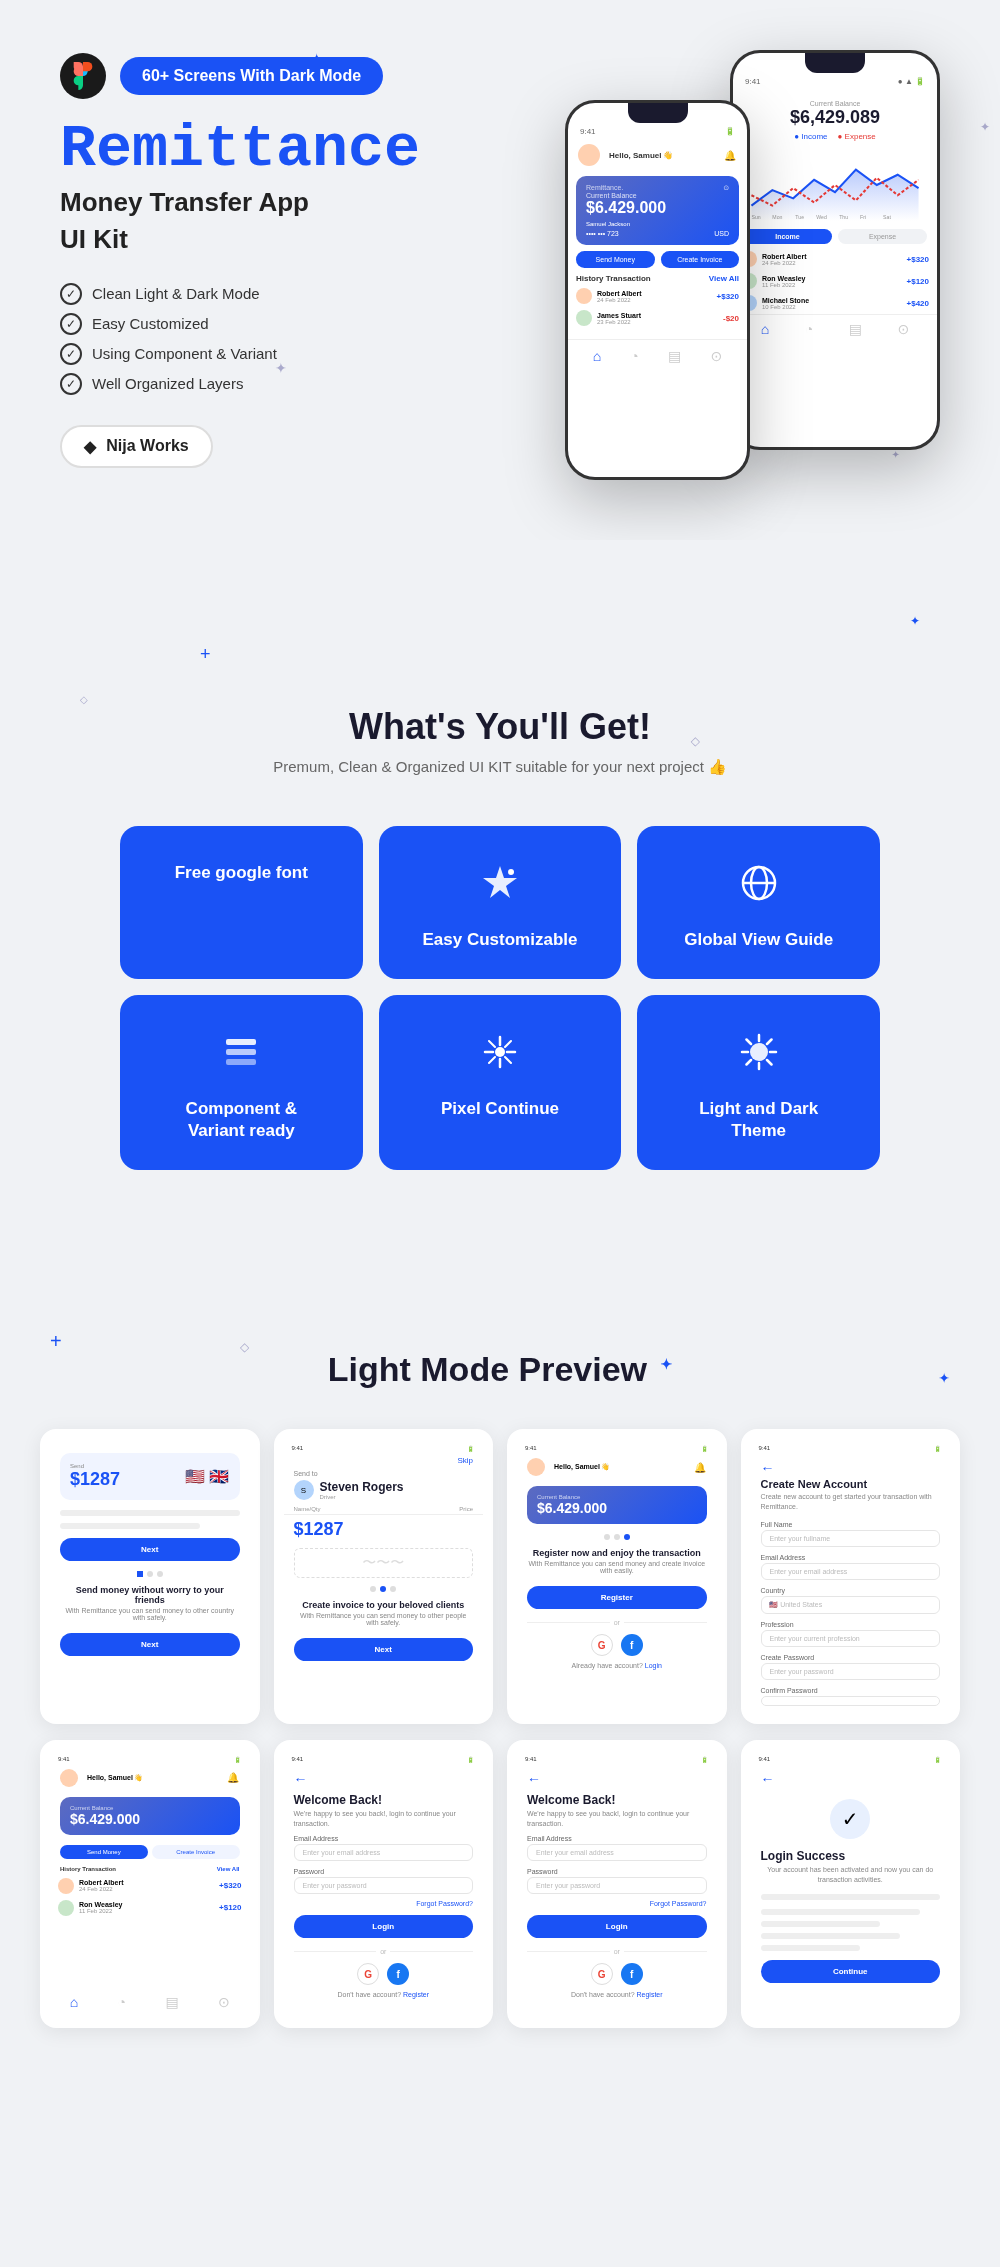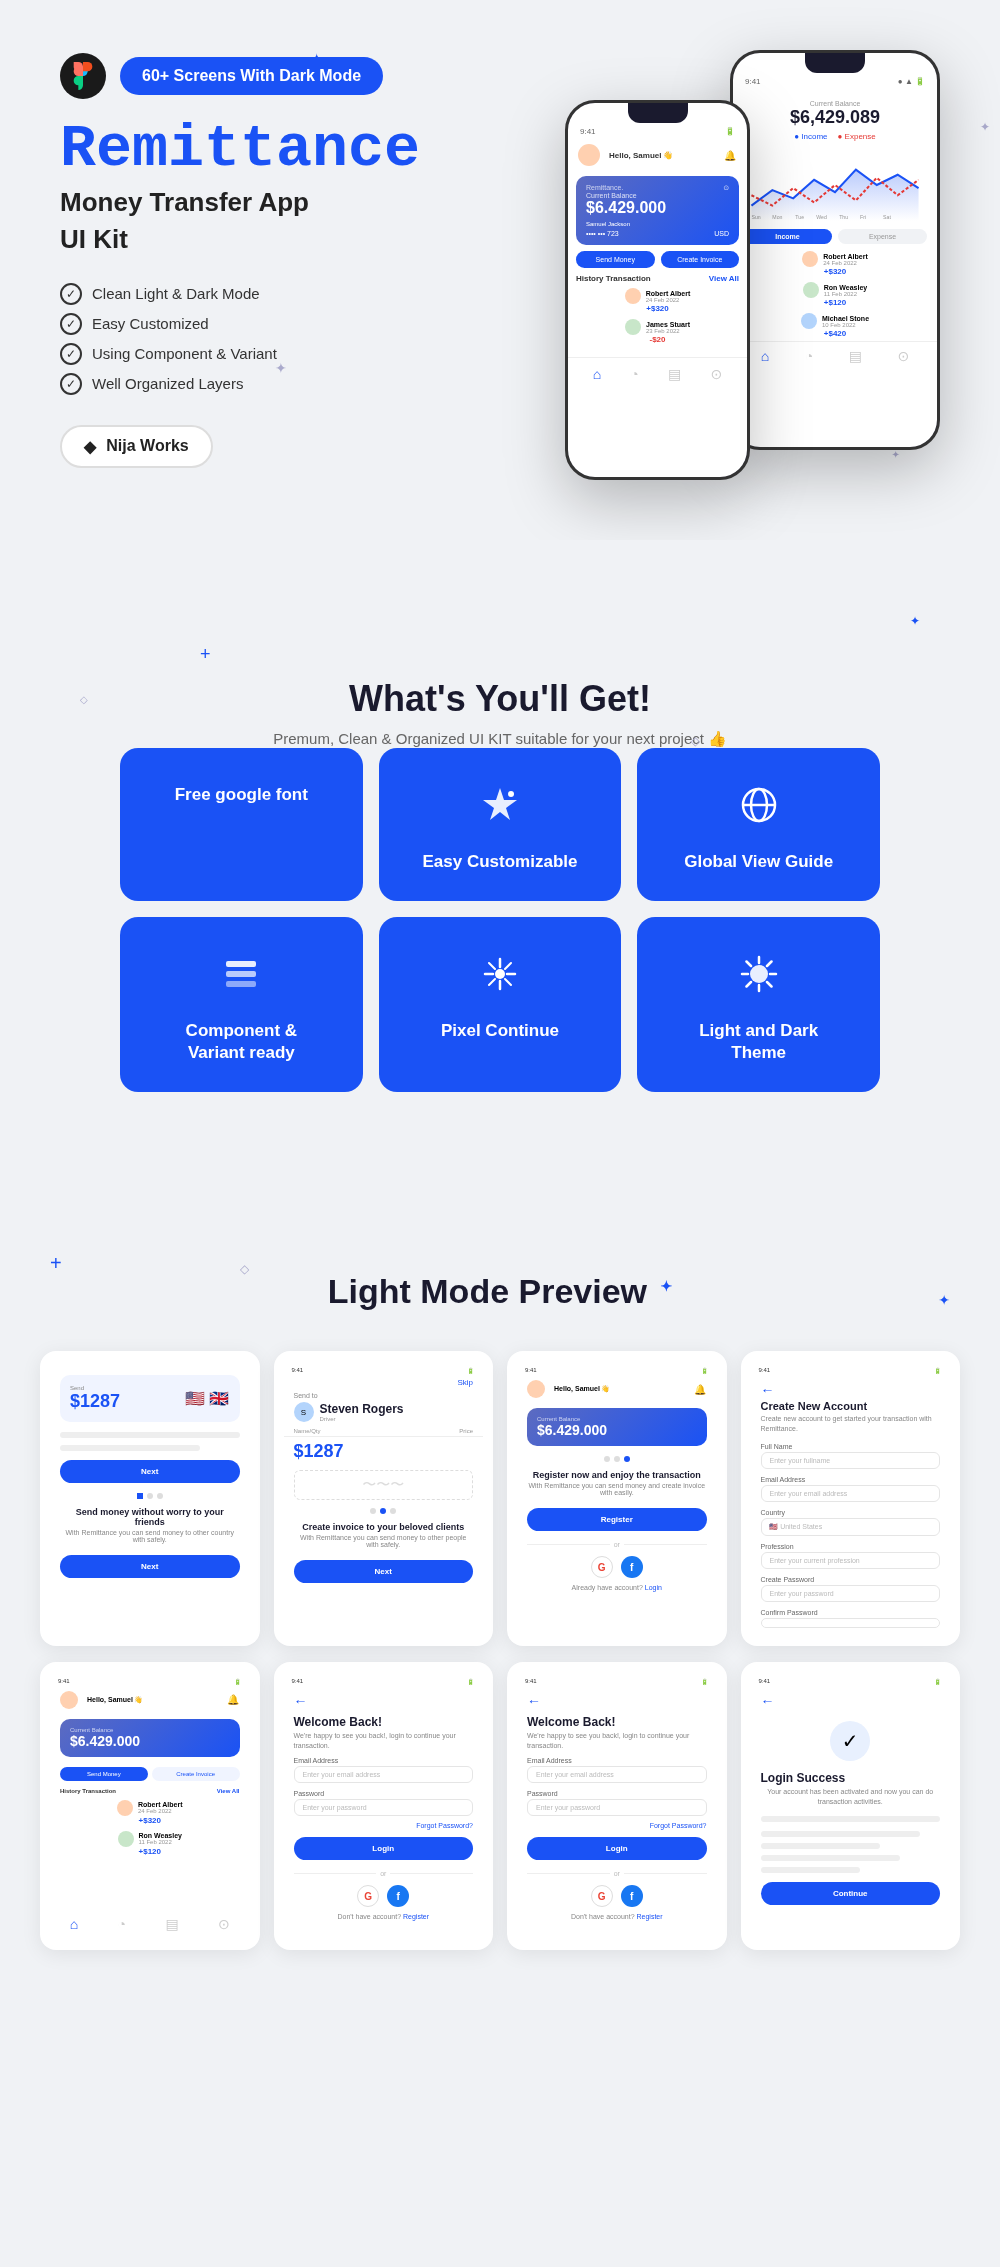--- a/index.html
+++ b/index.html
@@ -174,21 +174,20 @@
       margin: 4px 8px 2px;
       color: #333;
       display: flex; justify-content: space-between;
     }
     .mini-transaction {
       display: flex;
       align-items: center;
       justify-content: space-between;
       padding: 3px 8px;
       font-size: 7px;
-      flex-direction: column;
     }
     .mini-avatar {
       width: 16px; height: 16px;
       border-radius: 50%;
       background: #ddd;
       margin-right: 5px;
     }
     .mini-tx-left { display: flex; align-items: center; }
     .mini-tx-name { font-size: 7px; font-weight: 600; }
     .mini-tx-date { font-size: 6px; color: #999; }
@@ -225,24 +224,26 @@
     .whats-section {
       background: #f0f2f5;
       padding: 60px 60px 40px;
       text-align: center;
     }
     .section-title {
       font-size: 36px;
       font-weight: 800;
       color: #1a1a2e;
       margin-bottom: 10px;
+      margin-top: 28px;
     }
     .section-subtitle {
       font-size: 15px;
       color: #666;
+      margin-bottom: 50px;
     }
     .features-grid {
       display: grid;
       grid-template-columns: repeat(3, 1fr);
       gap: 16px;
       max-width: 760px;
       margin: 0 auto;
     }
     .feature-card {
       background: #1a52f5;

